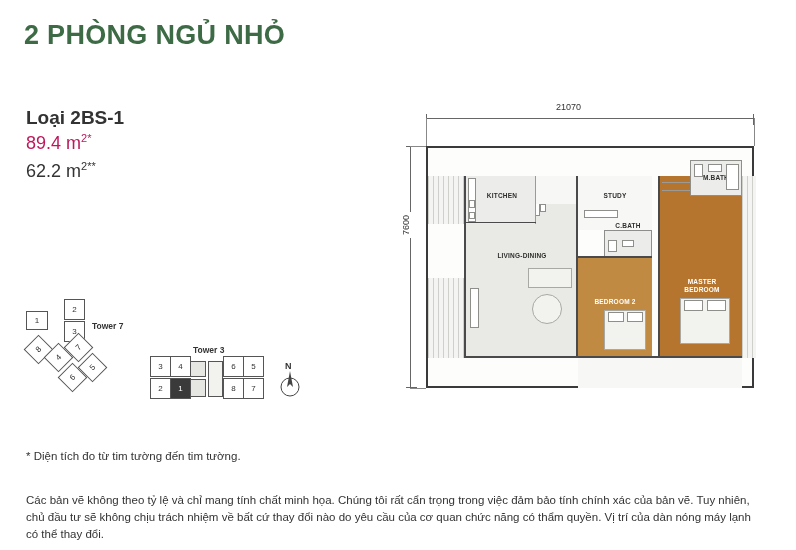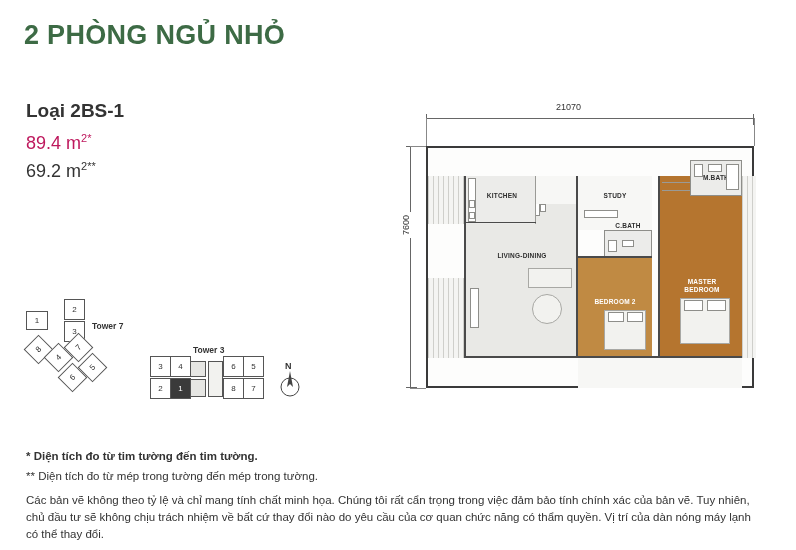--- a/index.html
+++ b/index.html
@@ -23,21 +23,21 @@
     left: 24px; top: 20px;
     font-size: 27px;
     font-weight: bold;
     color: #3d6b45;
     letter-spacing: 0.3px;
   }
 
   
   .type-name {
     position: absolute;
-    left: 26px; top: 100px;
+    left: 26px; top: 107px;
     font-size: 19px;
     font-weight: bold;
     color: #333;
     text-align: center;
   }
   .area-1 {
     position: absolute;
     left: 26px; top: 132px;
     font-size: 18px;
     color: #be185d;
@@ -74,21 +74,21 @@
     position: absolute; left: 9px; top: -2px;
     font-size: 9px; font-weight: bold; color: #333;
   }
 
   
   .note {
     position: absolute;
     font-size: 11.5px;
     color: #333;
   }
-  .note-1 { left: 26px; top: 450px; font-weight: bold; }
+  .note-1 { left: 26px; top: 450px; }
   .note-2 { left: 26px; top: 470px; }
   .disclaimer {
     position: absolute;
     left: 26px; top: 492px;
     width: 740px;
     font-size: 11.5px;
     line-height: 17px;
     color: #333;
   }
 
@@ -187,21 +187,21 @@
 
 <div class="page">
 
   <div class="title">2 PHÒNG NGỦ NHỎ</div>
 
   <div class="type-name">Loại 2BS-1</div>
   <div class="area-1">
     <span>89.4 m</span><span class="sup">2*</span>
   </div>
   <div class="area-2">
-    <span>69.2 m</span><span class="sup">2**</span>
+    <span>62.2 m</span><span class="sup">2**</span>
   </div>
 
   <div class="keyplan">
 
     <div>
       <div class="kp-box" style="left:8px; top:16px; width:20px; height:17px;">1</div>
       <div class="kp-box" style="left:46px; top:4px; width:19px; height:19px;">2</div>
       <div class="kp-box" style="left:46px; top:26px; width:19px; height:19px;">3</div>
       <div class="kp-box" style="left:10px; top:44px; width:19px; height:19px; transform:rotate(-45deg);">8</div>
       <div class="kp-box" style="left:30px; top:52px; width:19px; height:19px; transform:rotate(-45deg);">4</div>
@@ -230,21 +230,20 @@
     <div class="compass">
       <span class="n">N</span>
       <svg width="28" height="34" viewBox="0 0 28 34">
         <circle cx="14" cy="24" r="9" fill="none" stroke="#444" stroke-width="1"></circle>
         <path d="M14 8 L17 24 L14 21 L11 24 Z" fill="#444"></path>
       </svg>
     </div>
   </div>
 
   <div class="note note-1">*  Diện tích đo từ tim tường đến tim tường.</div>
-  <div class="note note-2">** Diện tích đo từ mép trong tường đến mép trong tường.</div>
   <div class="disclaimer">Các bản vẽ không theo tỷ lệ và chỉ mang tính chất minh họa. Chúng tôi rất cẩn trọng trong việc đảm bảo tính chính xác của bản vẽ. Tuy nhiên, chủ đầu tư sẽ không chịu trách nhiệm về bất cứ thay đổi nào do yêu cầu của cơ quan chức năng có thẩm quyền. Vị trí của dàn nóng máy lạnh có thể thay đổi.</div>
 
   <div class="plan">
 
     <div class="dim-top"></div>
     <div class="dim-top-label">21070</div>
     <div class="tick-v" style="left:28px; top:10px; height:28px;"></div>
     <div class="tick-v" style="left:356px; top:10px; height:28px;"></div>
 
     <div class="dim-left"></div>

